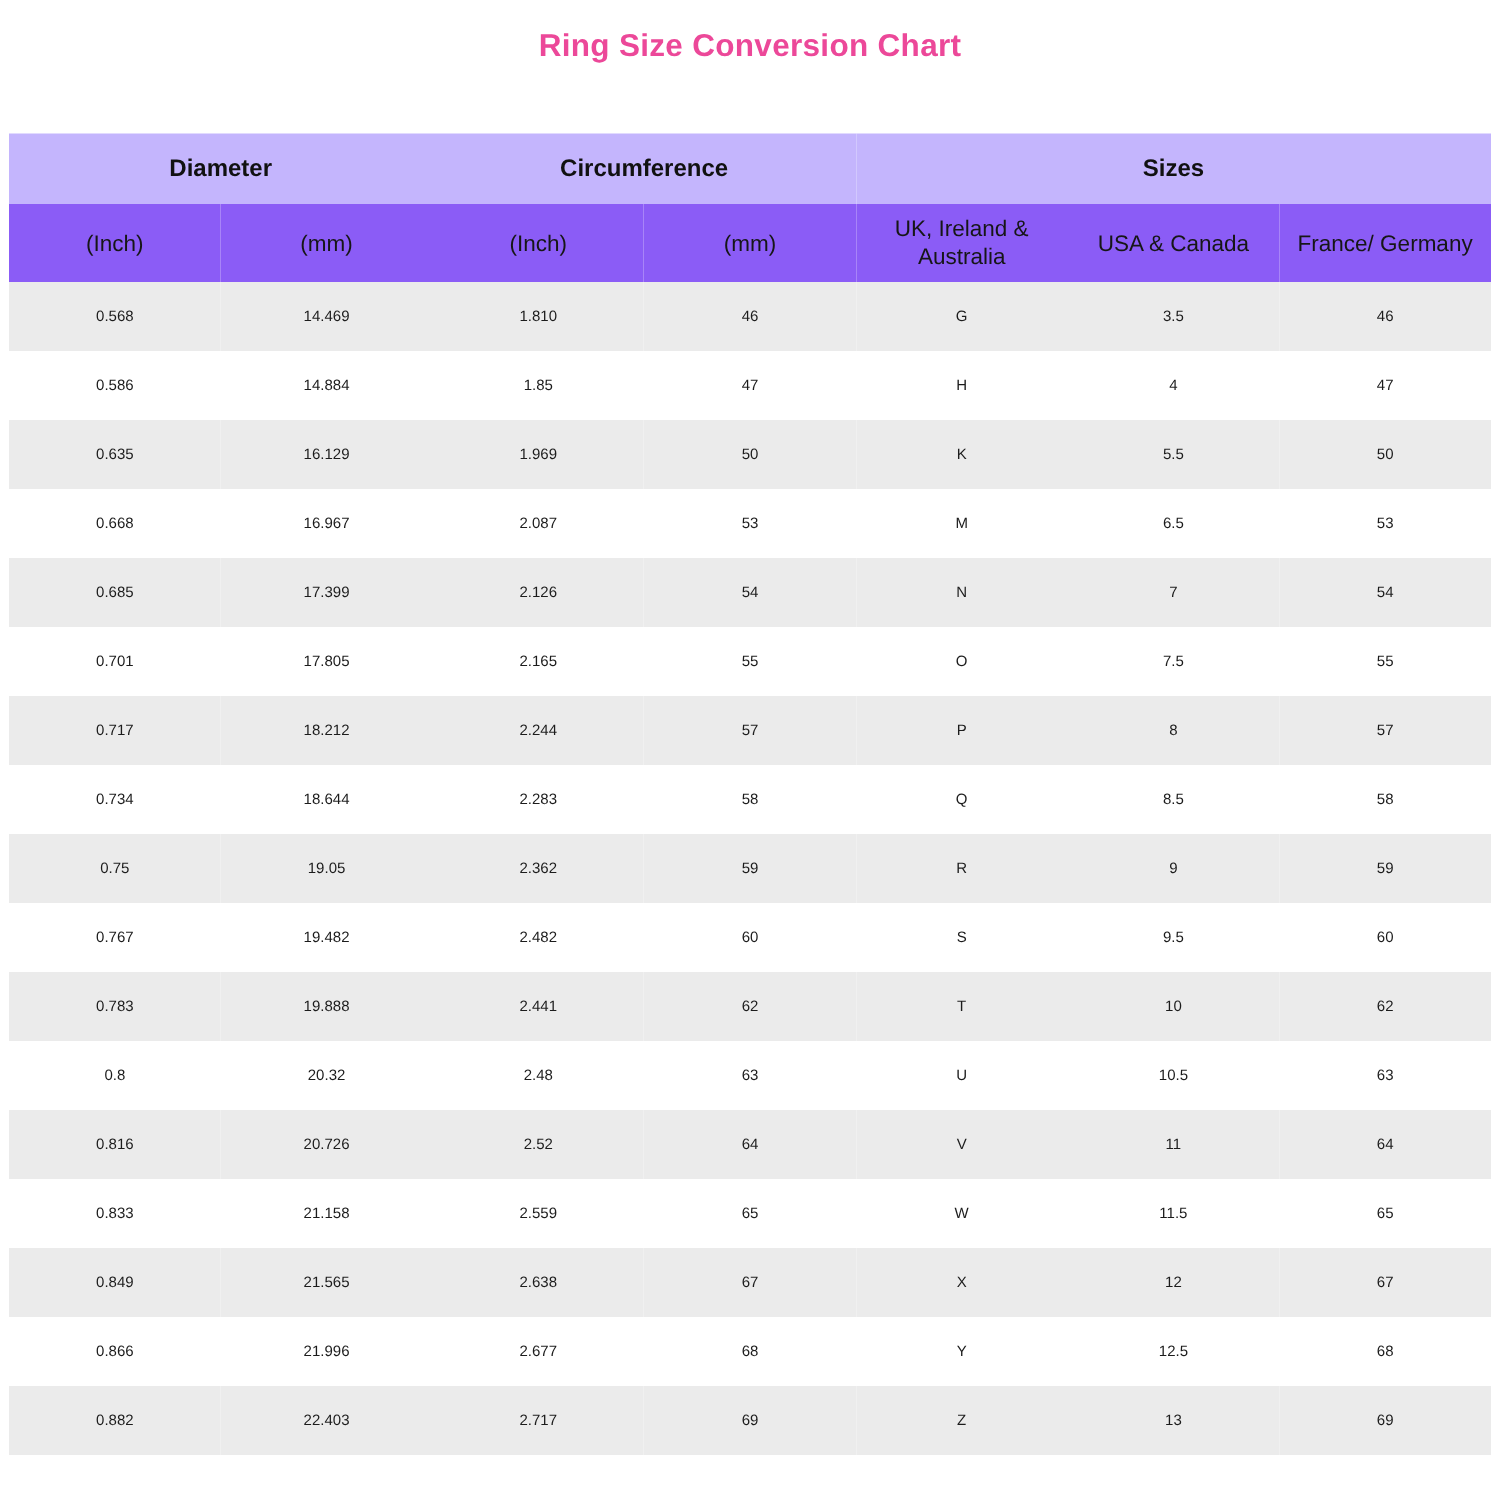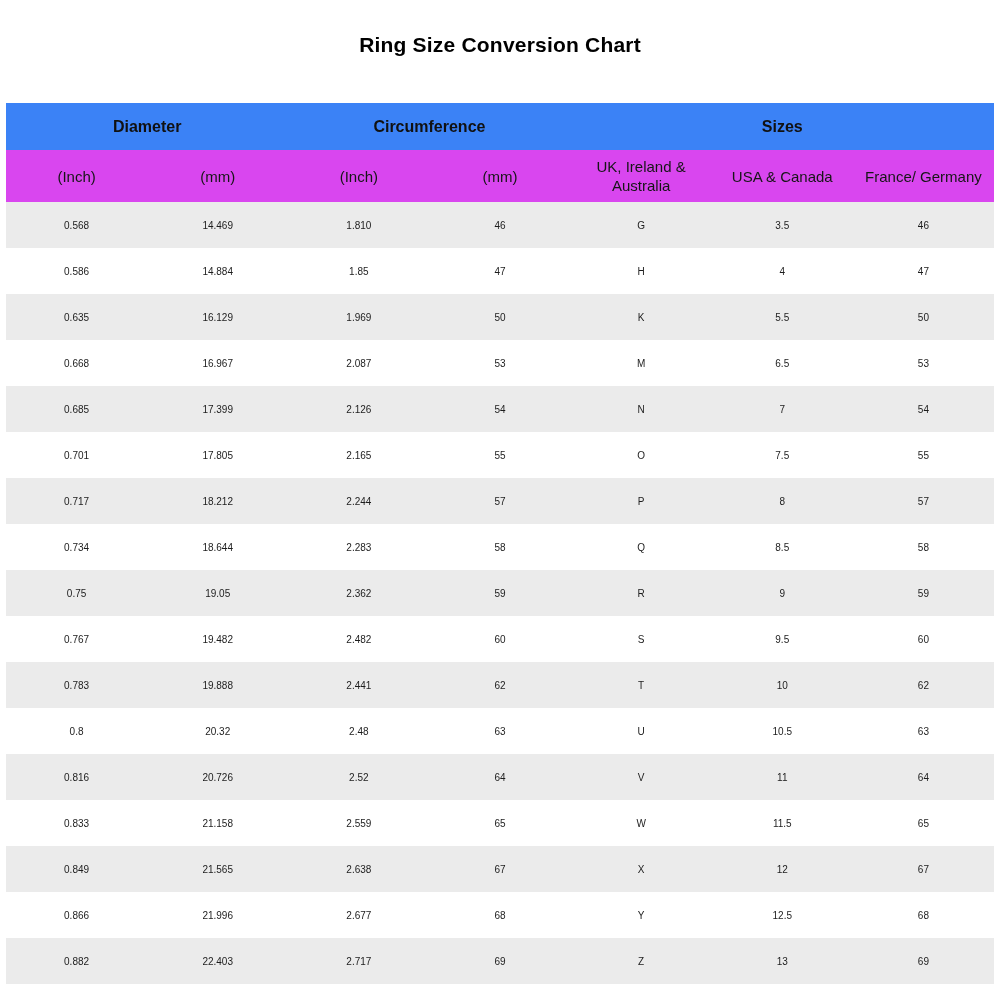--- a/index.html
+++ b/index.html
@@ -11,53 +11,53 @@
   }
   .page {
     position: relative;
     width: 1000px;
     height: 1000px;
     background: #ffffff;
     overflow: hidden;
   }
   .chart-title {
     margin: 0;
-    padding-top: 33px;
+    padding-top: 19px;
     font-size: 21px;
     line-height: 24px;
     font-weight: bold;
     text-align: center;
-    color: #000000;
+    color: #ec4899;
     letter-spacing: 0.2px;
   }
   table.conversion-table {
     width: 988px;
     margin: 46px 6px 0 6px;
     border-collapse: collapse;
     table-layout: fixed;
   }
   table.conversion-table col { width: 14.2857%; }
   table.conversion-table th,
   table.conversion-table td {
     text-align: center;
     vertical-align: middle;
     padding: 0 4px;
     font-weight: normal;
   }
   tr.group-header-row {
-    background: #3b82f6;
+    background: #c4b5fd;
     height: 47px;
   }
   tr.group-header-row th {
     font-size: 16px;
     font-weight: bold;
     color: #111111;
   }
   tr.sub-header-row {
-    background: #d946ef;
+    background: #8b5cf6;
     height: 52px;
   }
   tr.sub-header-row th {
     font-size: 15px;
     line-height: 19px;
     color: #161616;
   }
   tbody tr.data-row {
     height: 46px;
     font-size: 10px;

